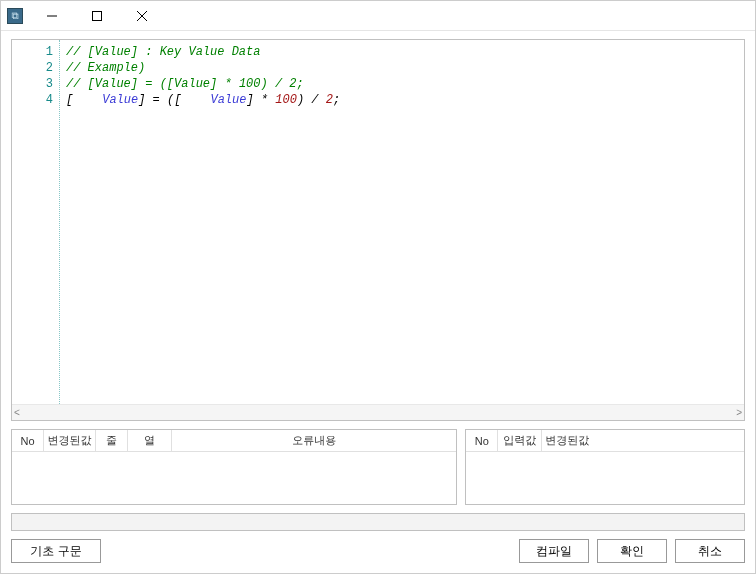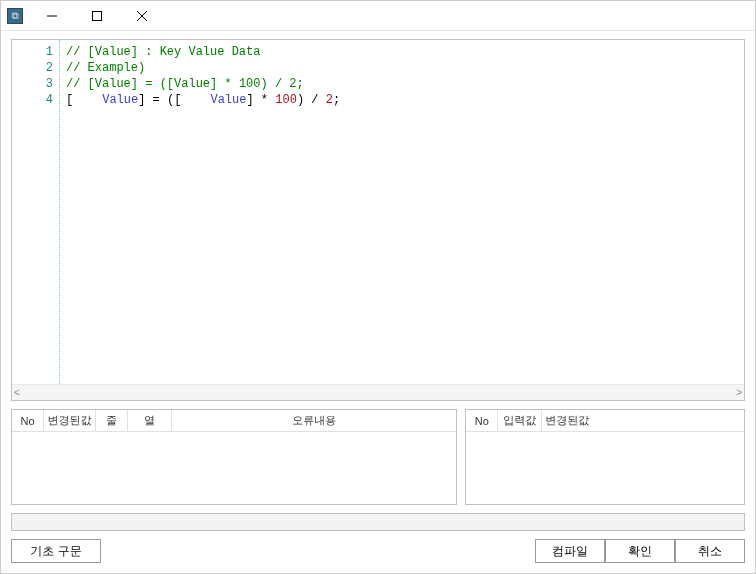--- a/index.html
+++ b/index.html
@@ -71,20 +71,21 @@
   color: #178a8a;
   border-right: 1px dotted #88c7c7;
   user-select: none;
   background: #fff;
 }
 .gutter div { height: 16px; }
 .code {
   padding: 4px 6px;
   white-space: pre;
   color: #000;
+  font-style: italic;
 }
 .code .line { height: 16px; }
 .tok-comment { color: #008000; }
 .tok-bracket { color: #000; }
 .tok-var { color: #3b3bd6; margin-left: 29px; }
 .tok-num { color: #a31515; }
 .tok-op { color: #000; }
 .hscroll {
   height: 16px;
   border-top: 1px solid #e8e8e8;
@@ -95,21 +96,21 @@
   justify-content: space-between;
   padding: 0 2px;
   color: #888;
   font-size: 10px;
 }
 
 .tables {
   display: flex;
   gap: 8px;
   margin-top: 8px;
-  height: 96px;
+  height: 76px;
 }
 .tbl {
   border: 1px solid #c0c0c0;
   background: #fff;
   display: flex;
   flex-direction: column;
 }
 .tbl-left { flex: 1.6; }
 .tbl-right { flex: 1; }
 .thead {
@@ -135,20 +136,21 @@
 .statusbar {
   height: 18px;
   border: 1px solid #c0c0c0;
   margin-top: 8px;
   background: #f3f3f3;
 }
 
 .btnrow {
   display: flex;
   margin-top: 8px;
+  gap: 8px;
 }
 .btnrow .spacer { flex: 1; }
 .btn {
   min-width: 70px;
   height: 24px;
   border: 1px solid #999;
   background: #fff;
   font-size: 12px;
   display: inline-flex;
   align-items: center;

